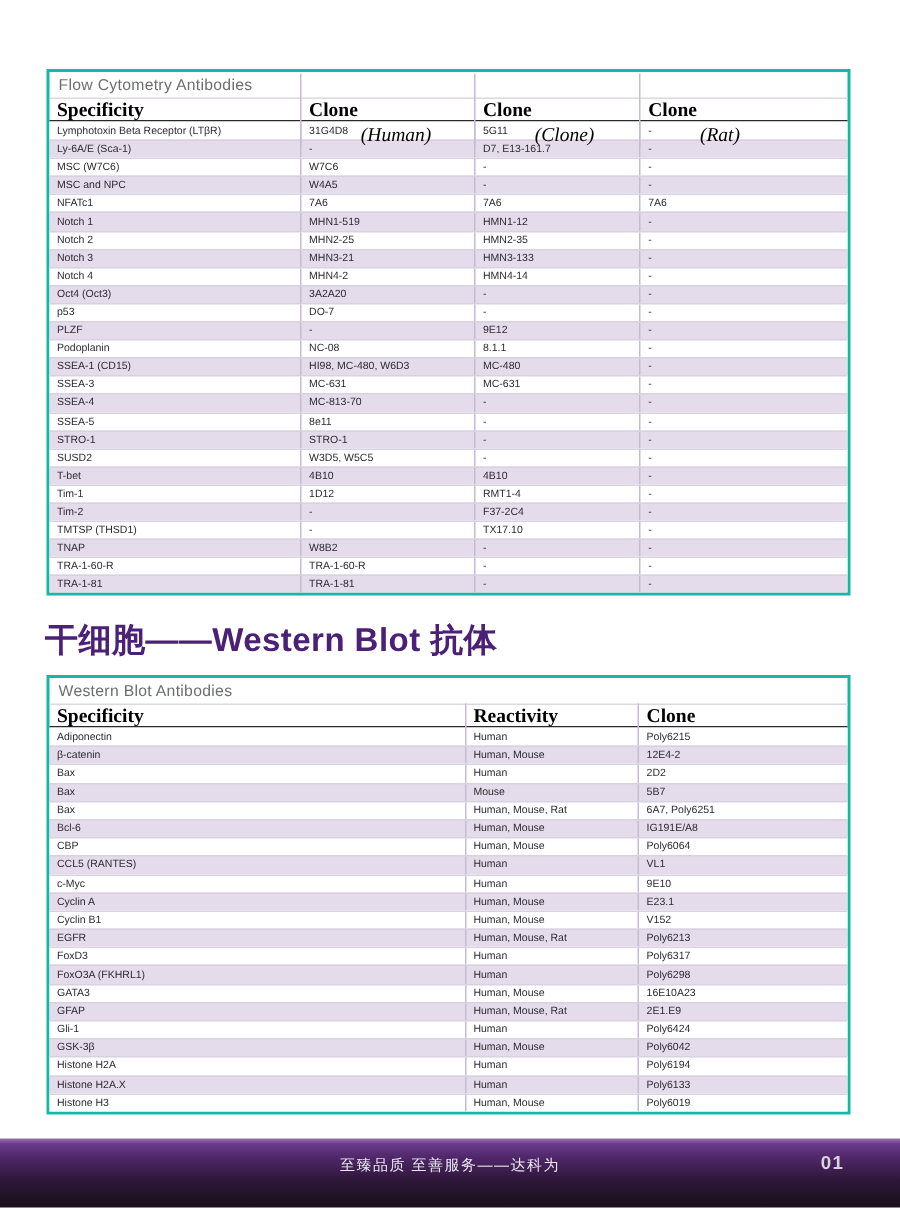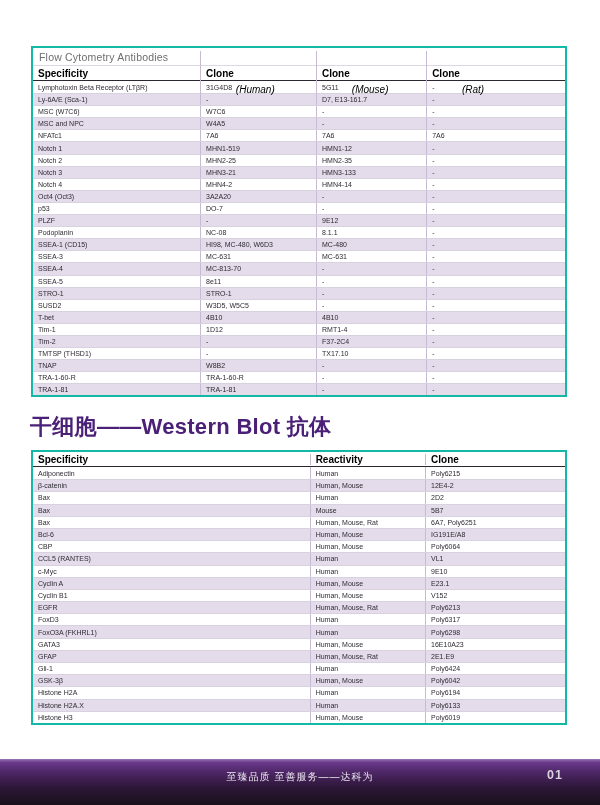--- a/index.html
+++ b/index.html
@@ -30,21 +30,21 @@
     color: #6d6e71;
     border-bottom: 1px solid #dcd7e2;
     letter-spacing: 0.2px;
   }
   .thead {
     display: flex;
     height: 15px;
     align-items: center;
     border-bottom: 1.5px solid #2b2630;
   }
-  .thead .tcell { font-size: 10px; font-weight: bold; color: #000; }
+  .thead .tcell { font-size: 13px; font-weight: bold; color: #000; font-family: Liberation Serif, serif; }
   .hb { font-weight: bold; }
   .hi { font-style: italic; font-weight: normal; margin-left: 2px; margin-top: 33px; }
 
   .trow { display: flex; height: 12.1px; background: #ffffff; }
   .wb .trow { height: 12.2px; }
   .trow.alt { background: #e4dcea; }
   .tbody .trow + .trow { border-top: 1px solid #d8d1e0; }
 
   .tcell {
     display: flex;
@@ -126,21 +126,21 @@
     <div class="thead">
         <div class="tcell">
           <span class="hb">Specificity</span>
         </div>
         <div class="tcell">
           <span class="hb">Clone</span>
           <span class="hi">(Human)</span>
         </div>
         <div class="tcell">
           <span class="hb">Clone</span>
-          <span class="hi">(Mouse)</span>
+          <span class="hi">(Clone)</span>
         </div>
         <div class="tcell">
           <span class="hb">Clone</span>
           <span class="hi">(Rat)</span>
         </div>
       </div>
     <div class="tbody">
         <div class="trow">
           <div class="tcell">Lymphotoxin Beta Receptor (LTβR)</div>
           <div class="tcell">31G4D8</div>
@@ -297,20 +297,21 @@
           <div class="tcell">-</div>
           <div class="tcell">-</div>
         </div>
       </div>
   </section>
 
 
   <div class="heading">干细胞——Western Blot 抗体</div>
 
   <section class="tablebox wb">
+    <div class="ttitle">Western Blot Antibodies</div>
     <div class="thead">
         <div class="tcell">
           <span class="hb">Specificity</span>
         </div>
         <div class="tcell">
           <span class="hb">Reactivity</span>
         </div>
         <div class="tcell">
           <span class="hb">Clone</span>
         </div>

